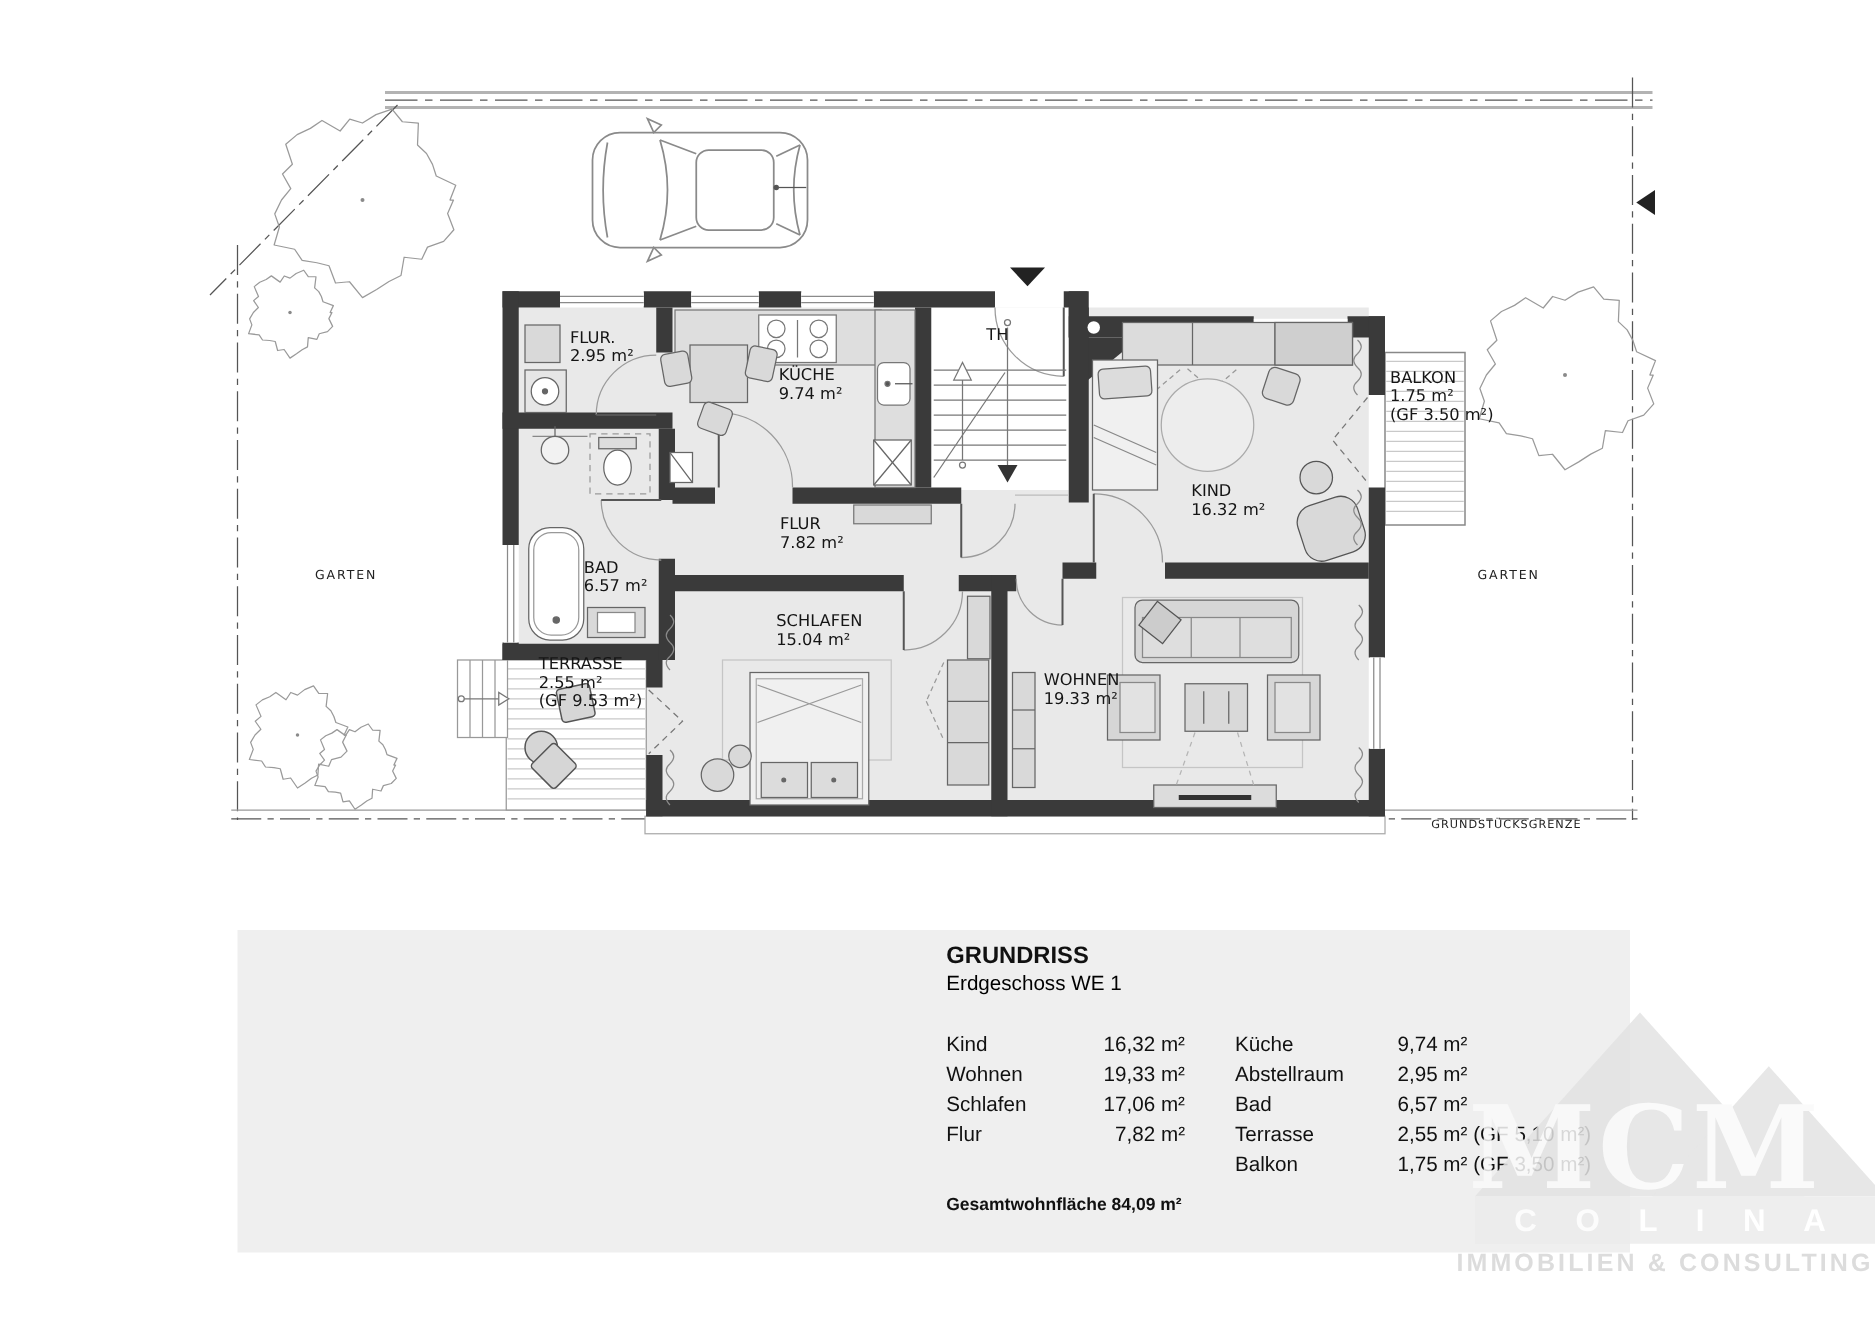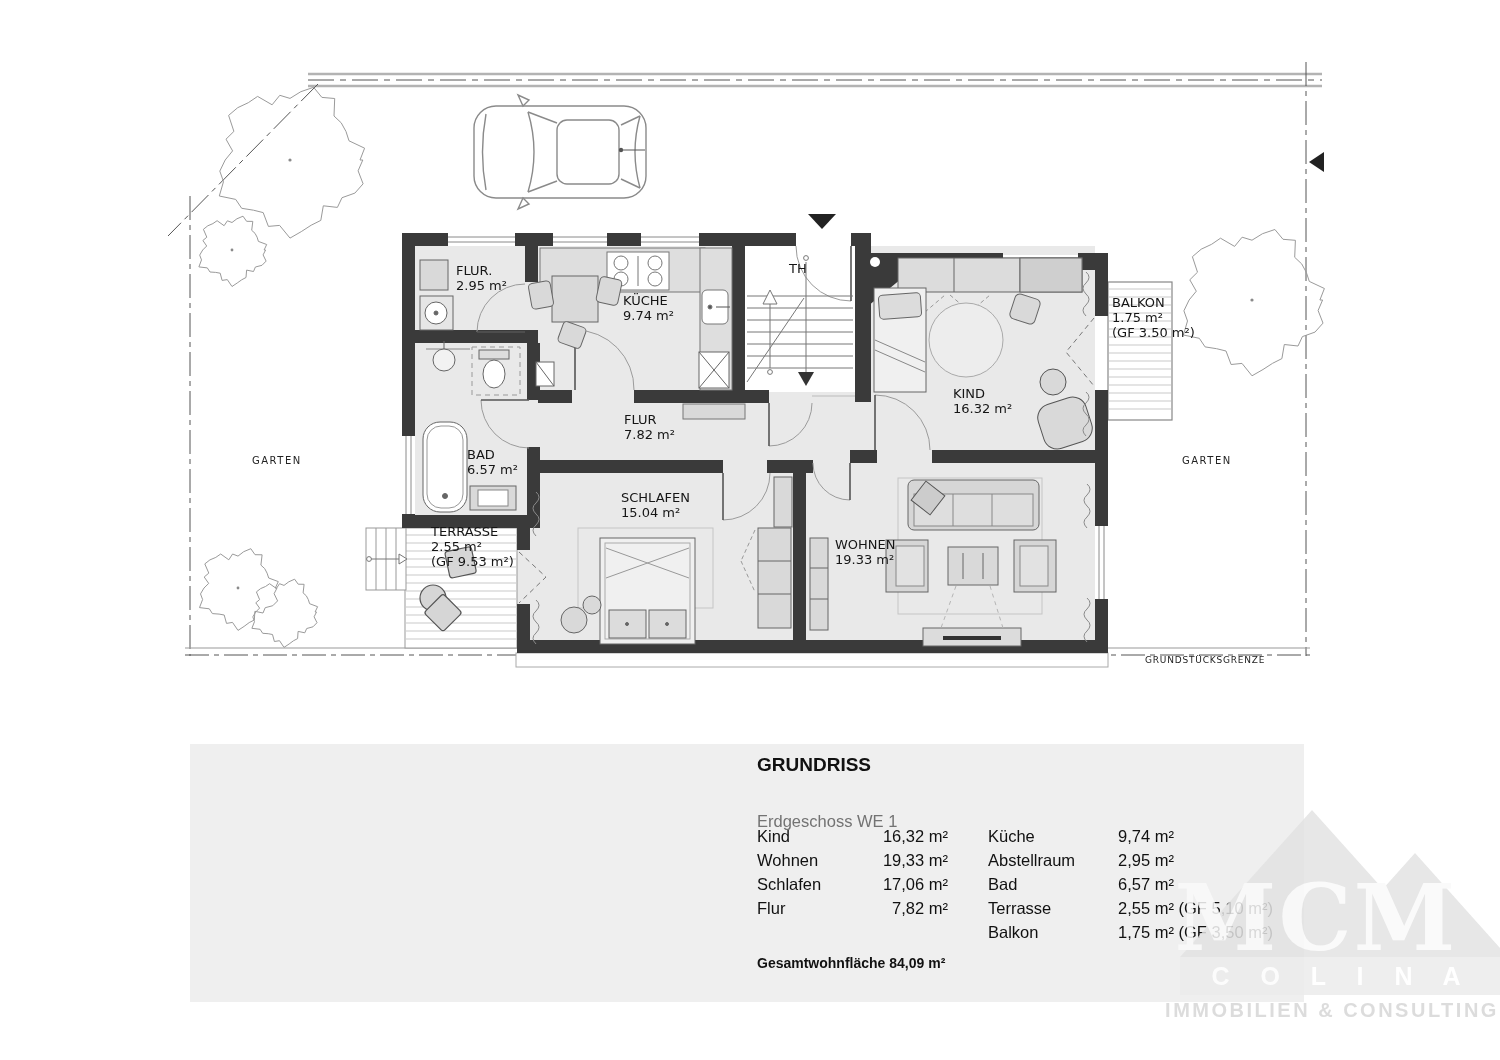--- a/index.html
+++ b/index.html
@@ -7,21 +7,21 @@
        font-family:"Liberation Sans",sans-serif;}
   svg{position:absolute;left:0;top:0;}
   .rlabel{position:absolute;font-family:"DejaVu Sans",sans-serif;font-size:13px;
           line-height:15px;color:#151515;white-space:nowrap;}
   .garten{position:absolute;font-family:"DejaVu Sans",sans-serif;font-size:10px;
           letter-spacing:1.5px;color:#222;}
   .grenze{position:absolute;font-family:"DejaVu Sans",sans-serif;font-size:9px;
           letter-spacing:.8px;color:#222;padding-left:24px;}
   .panel-bg{position:absolute;left:190px;top:744px;width:1114px;height:258px;background:#efefef;}
   .ptitle{position:absolute;left:757px;top:754px;font-size:19px;font-weight:bold;color:#111;}
-  .psub{position:absolute;left:757px;top:812px;font-size:16.5px;color:#737373;}
+  .psub{position:absolute;left:757px;top:778px;font-size:16.5px;color:#000000;}
   .pcell{position:absolute;font-size:16.5px;color:#111;white-space:nowrap;}
   .pl1{left:757px;}
   .pv1{left:795px;width:153px;text-align:right;}
   .pl2{left:988px;}
   .pv2{left:1118px;}
   .ptotal{position:absolute;left:757px;top:955px;font-size:14px;font-weight:bold;color:#111;}
   .wm{position:absolute;left:0;top:0;pointer-events:none;}
 </style>
 </head>
 <body>

